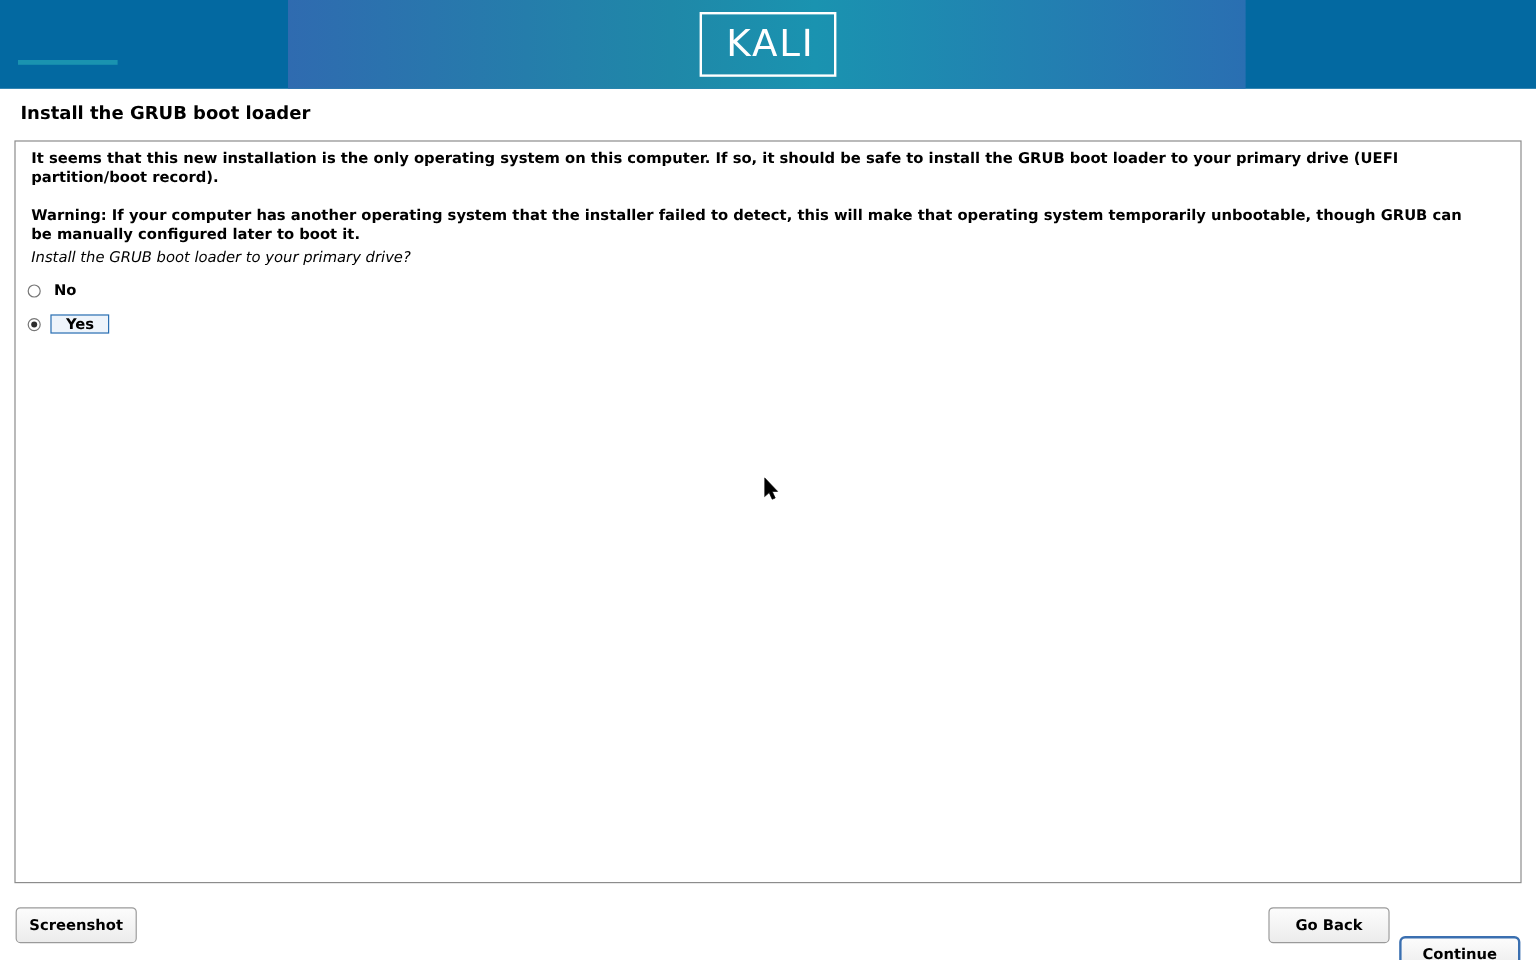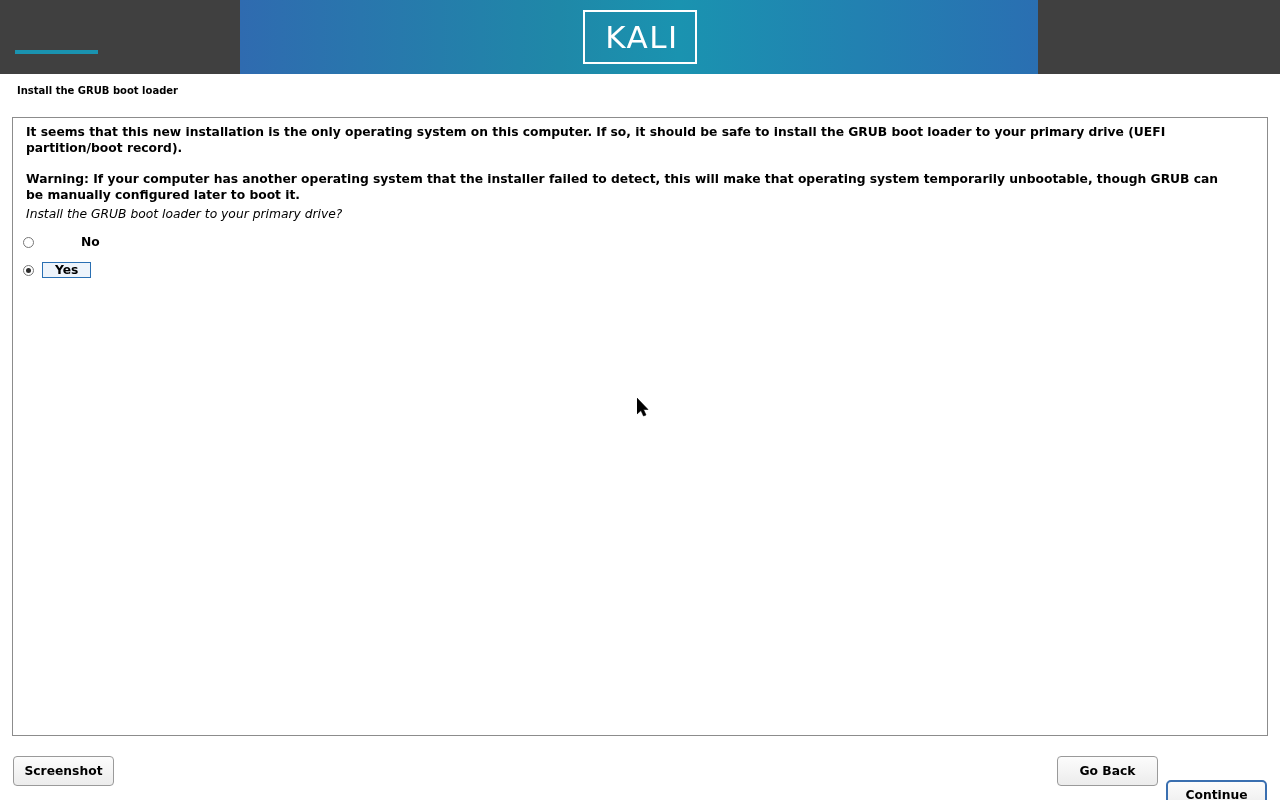--- a/index.html
+++ b/index.html
@@ -10,21 +10,21 @@
     overflow: hidden;
     background: #ffffff;
     font-family: "DejaVu Sans", "Liberation Sans", sans-serif;
   }
 
   
   .banner {
     position: relative;
     width: 1280px;
     height: 74px;
-    background: #404040;
+    background: #0369a1;
     overflow: hidden;
   }
   .banner-gradient {
     position: absolute;
     left: 240px;
     top: 0;
     width: 798px;
     height: 74px;
     background: linear-gradient(90deg, #2f6bb0 0%, #1f88a8 40%, #1a93b0 55%, #2a6fb2 100%);
   }
@@ -57,21 +57,21 @@
     width: 83px;
     height: 4px;
     background: #1a93b0;
   }
 
   
   .page-title {
     position: absolute;
     left: 17px;
     top: 85px;
-    font-size: 10px;
+    font-size: 15px;
     font-weight: bold;
     color: #000000;
   }
 
   
   .content-frame {
     position: absolute;
     left: 12px;
     top: 117px;
     width: 1256px;
@@ -101,21 +101,21 @@
     text-align: center;
   }
 
   .radio-row {
     position: absolute;
     left: 10px;
     height: 20px;
     display: flex;
     align-items: center;
   }
-  .radio-row.r1 { top: 114px; gap: 36px; }
+  .radio-row.r1 { top: 114px; }
   .radio-row.r2 { top: 142px; }
 
   .radio {
     width: 11px;
     height: 11px;
     border-radius: 50%;
     border: 1px solid #777777;
     background: #ffffff;
     box-sizing: border-box;
     position: relative;

